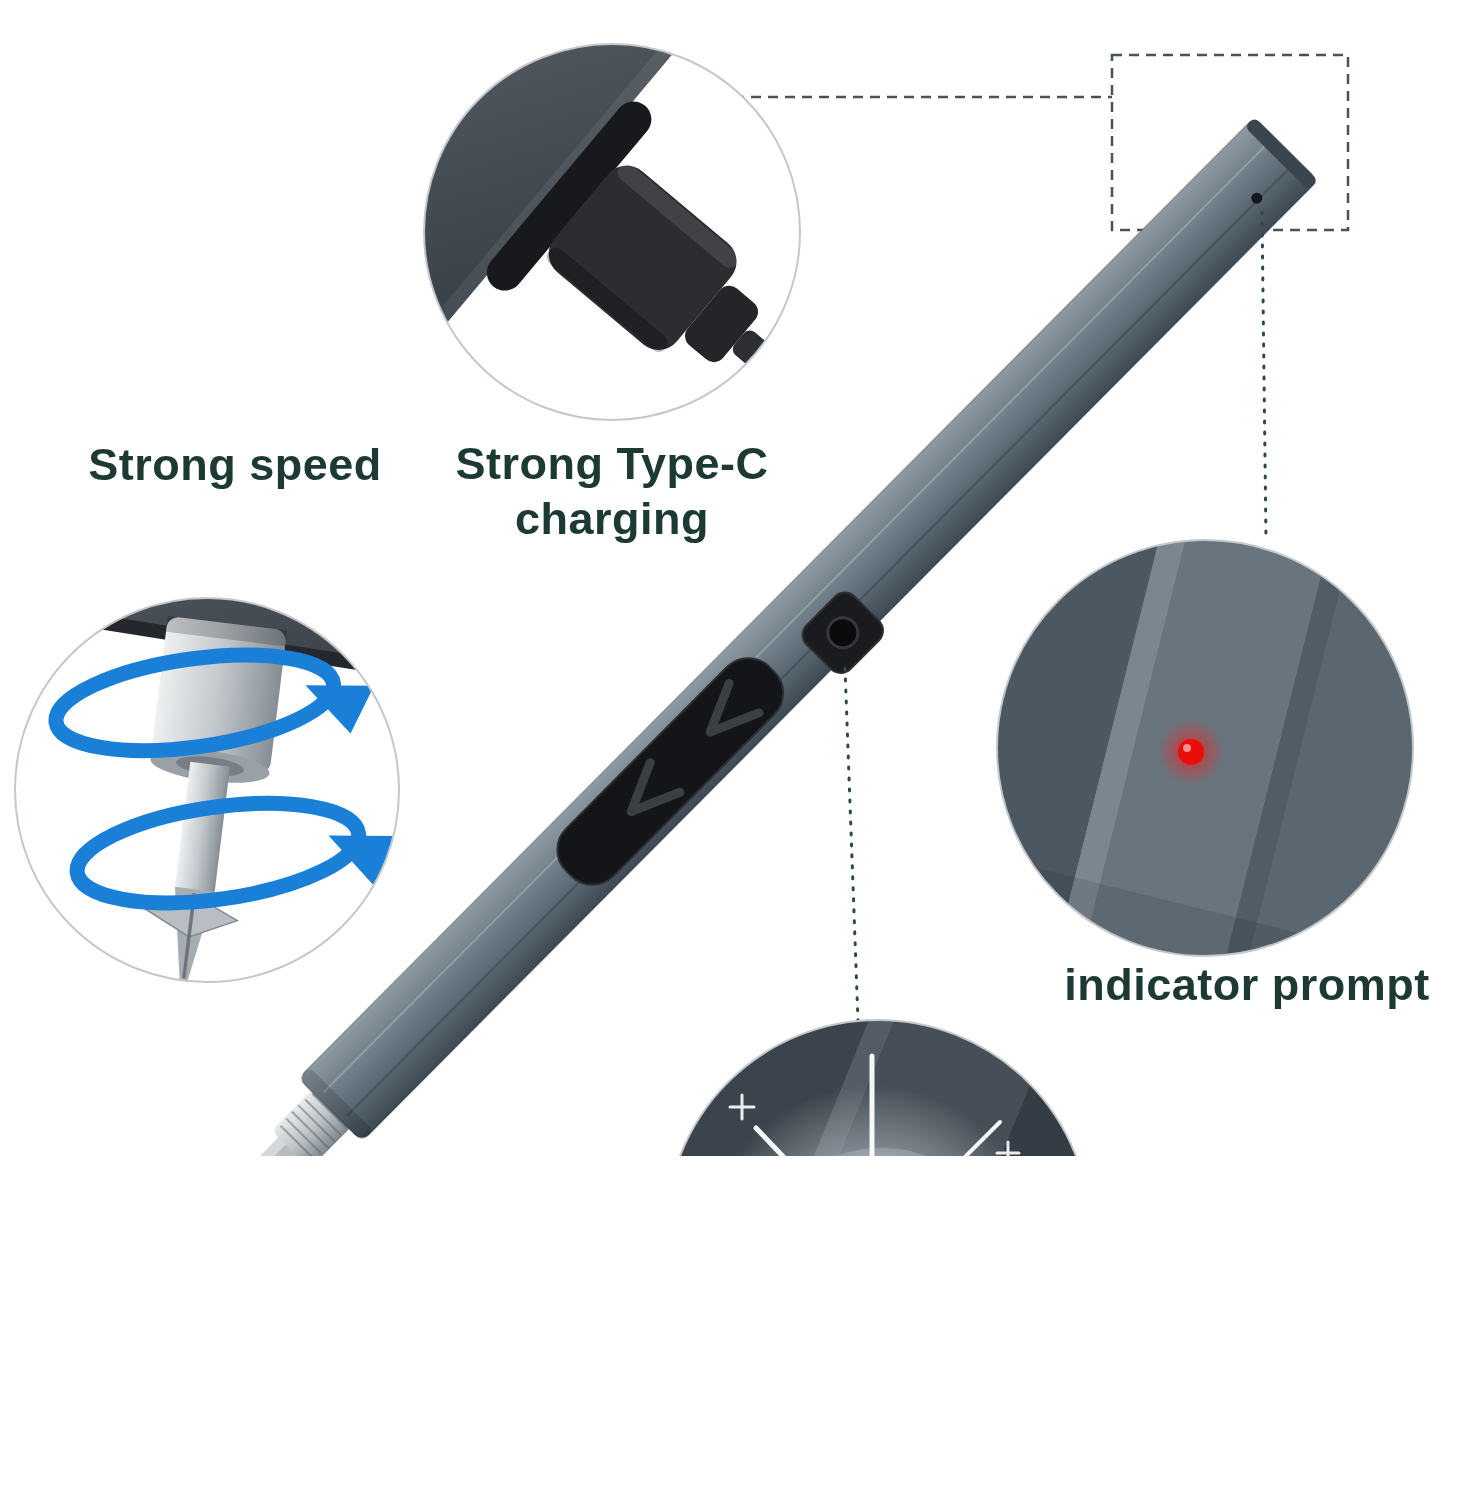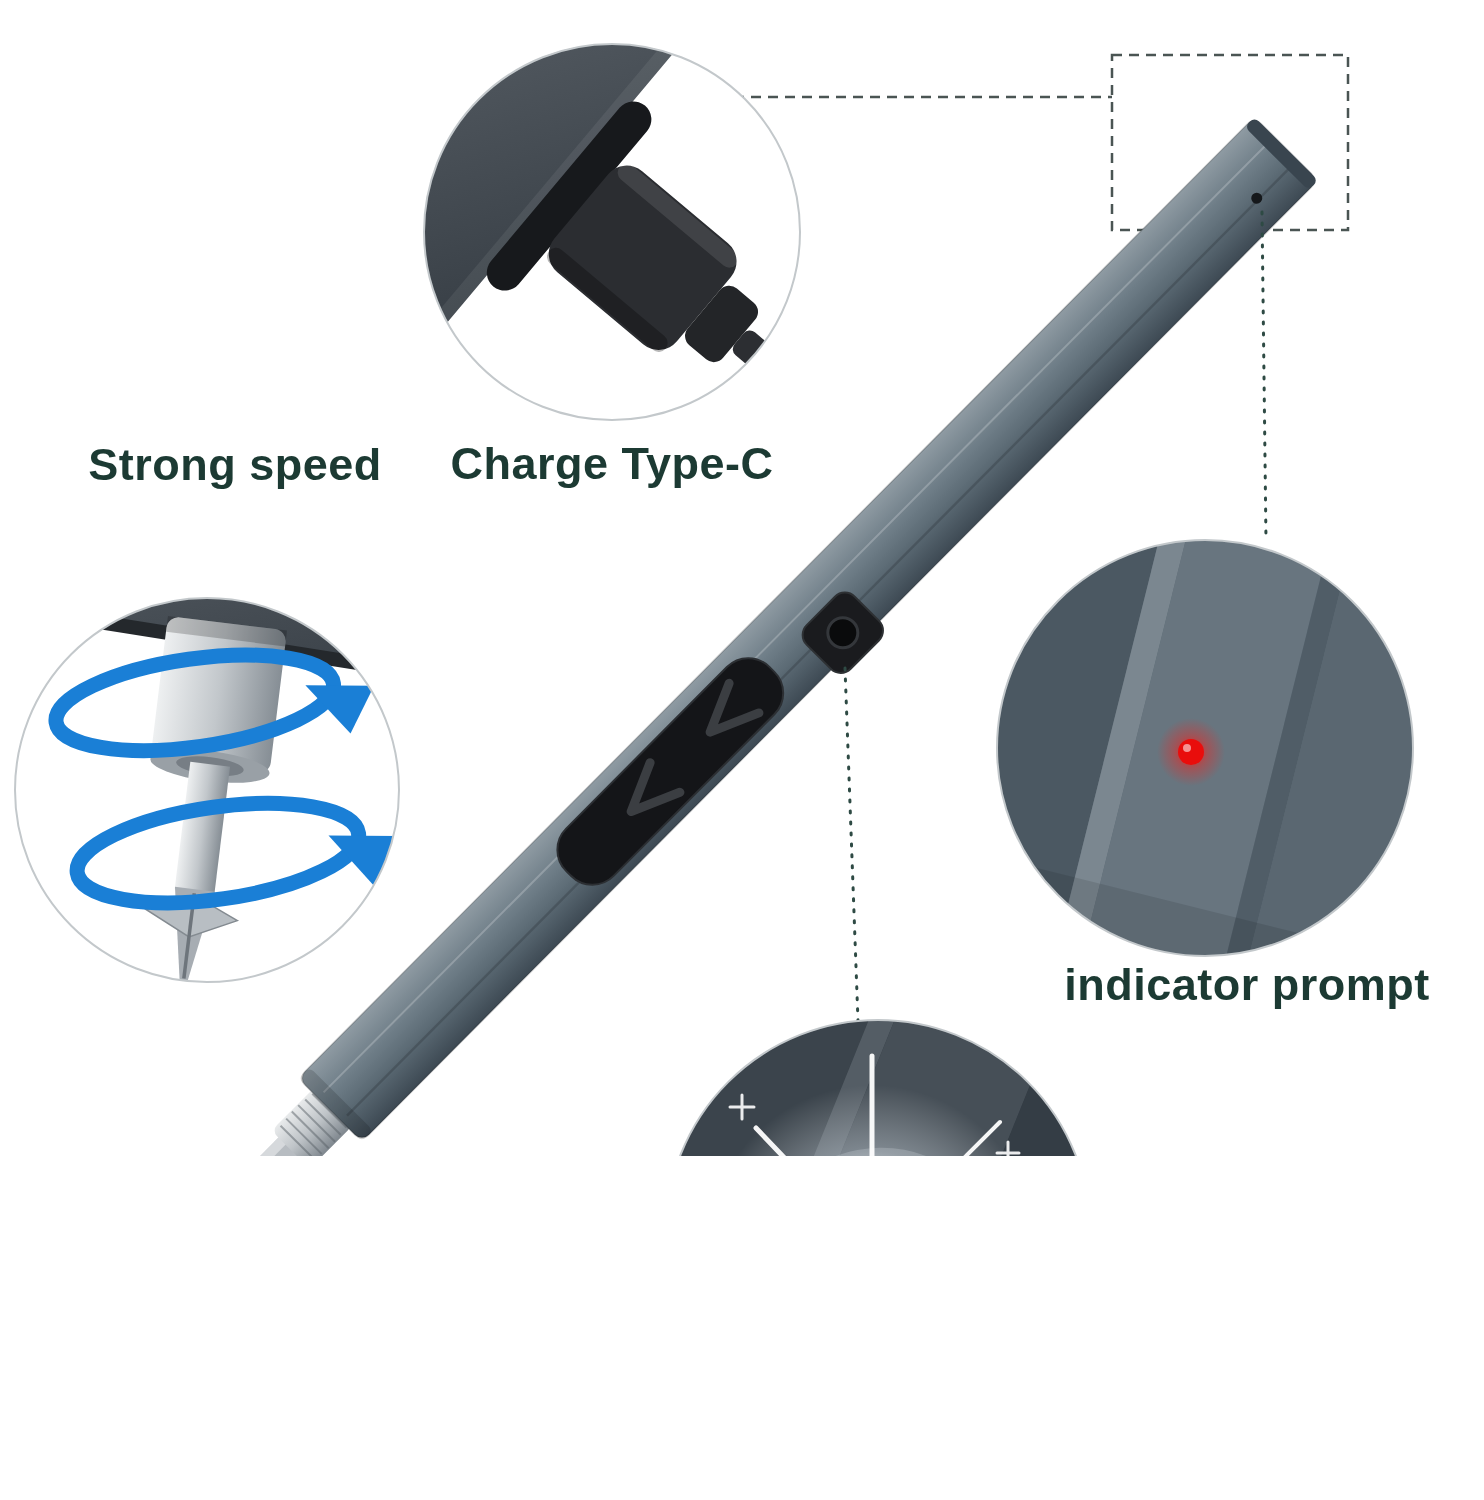--- a/index.html
+++ b/index.html
@@ -229,21 +229,22 @@
     </g>
     <circle cx="878" cy="1232" r="212" fill="none" stroke="#c3c8cb" stroke-width="2"></circle>
   </g>
 </svg>
 
   <div class="callout-label lbl-strong">
     <span class="lbl-line">Strong speed</span>
   </div>
 
   <div class="callout-label lbl-typec">
-    <span class="lbl-line">Charge Type-C</span>
+    <span class="lbl-line">Strong Type-C</span>
+    <span class="lbl-line">charging</span>
   </div>
 
   <div class="callout-label lbl-charge">
     <span class="lbl-line">indicator prompt</span>
   </div>
 
 
 </div>
 
 </body></html>

